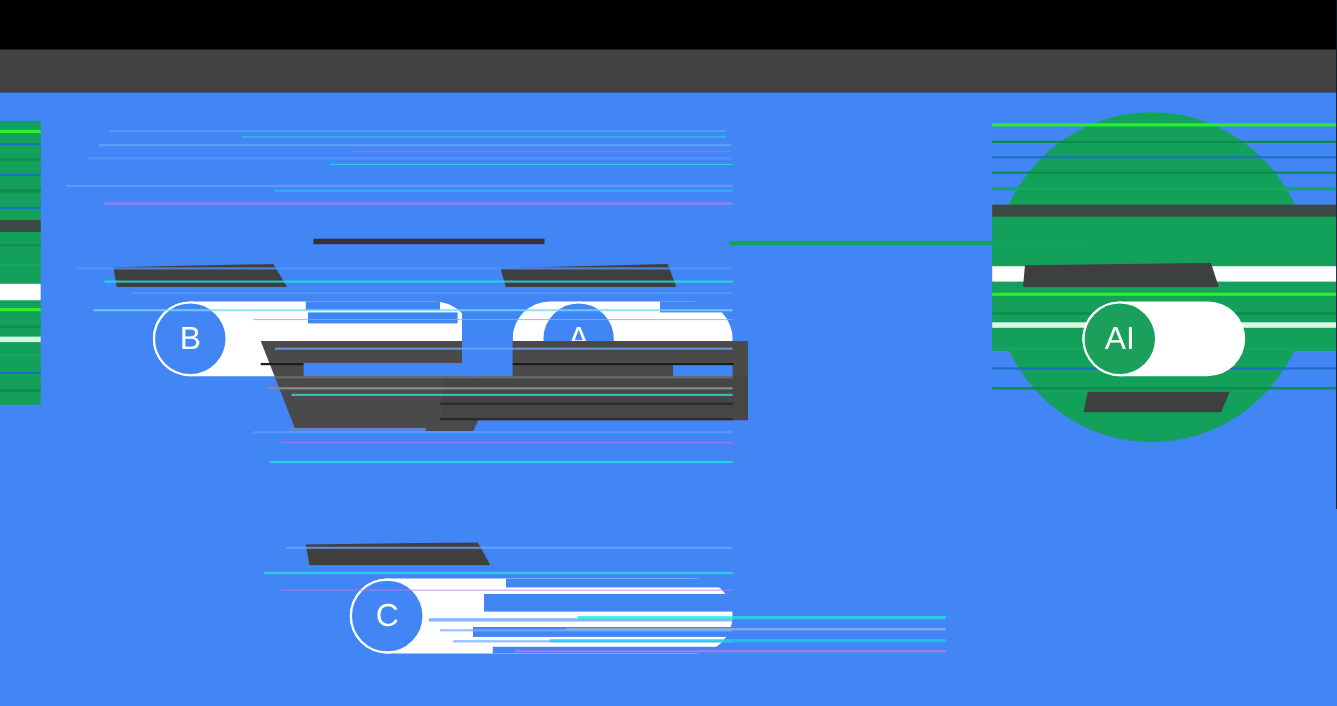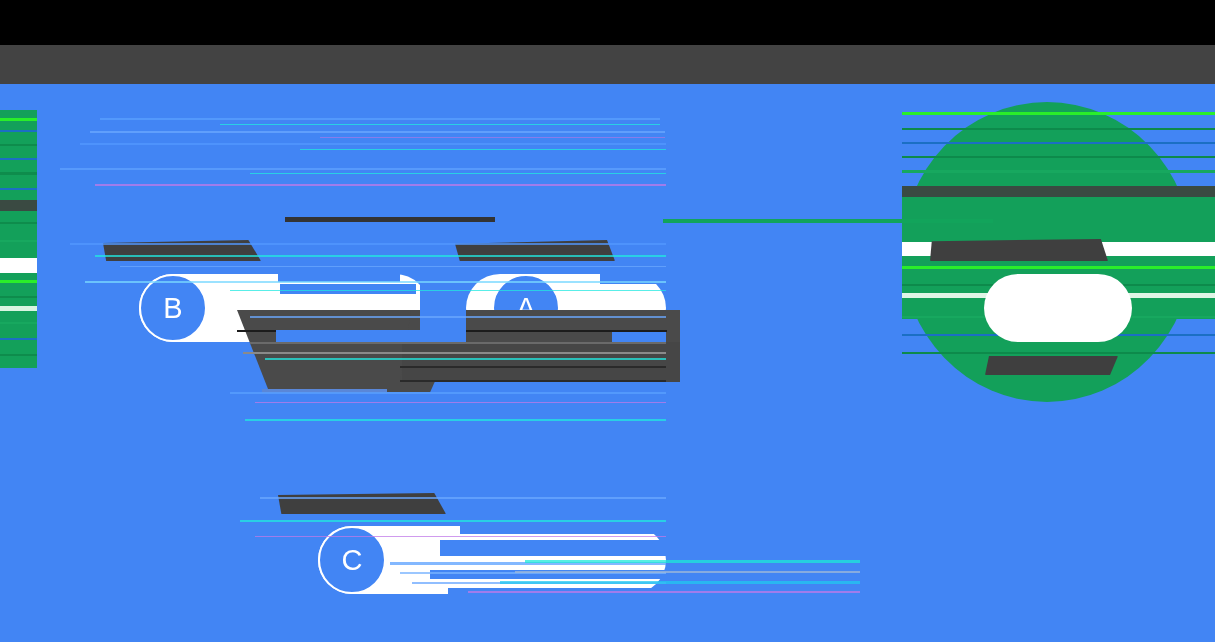--- a/index.html
+++ b/index.html
@@ -119,20 +119,21 @@
     <div class="conn-dark" style="left:285px;top:133px;width:210px;"></div>
 
     <div class="conn-green" style="left:663px;top:135px;width:330px;"></div>
 
     <div class="lbl smear" style="left:470px;top:270px;width:205px;height:20px;
                 clip-path:polygon(0 0,100% 0,94% 100%,0 100%);"></div>
 
     <div class="lbl smear" style="left:930px;top:155px;width:178px;height:22px;
                 clip-path:polygon(1% 10%,96% 0,100% 100%,0 100%);"></div>
     <div class="pill" style="left:984px;top:190px;width:148px;"></div>
+    <div class="node green" style="left:984px;top:190px;">AI</div>
     <div class="lbl smear" style="left:985px;top:272px;width:133px;height:19px;
                 clip-path:polygon(3% 0,100% 0,94% 100%,0 100%);"></div>
 
     <div class="darkblock b1"></div>
     <div class="darkblock b2"></div>
     <div class="darkblock b3"></div>
     <div class="sl" style="left:237px;top:246px;width:430px;height:2px;background:#1c1c1c;"></div>
     <div class="sl" style="left:250px;top:258px;width:416px;height:2px;background:#6a6a6a;"></div>
     <div class="sl" style="left:243px;top:268px;width:423px;height:2px;background:#8a8a8a;"></div>
     <div class="sl" style="left:400px;top:282px;width:266px;height:2px;background:#2a2a2a;"></div>

